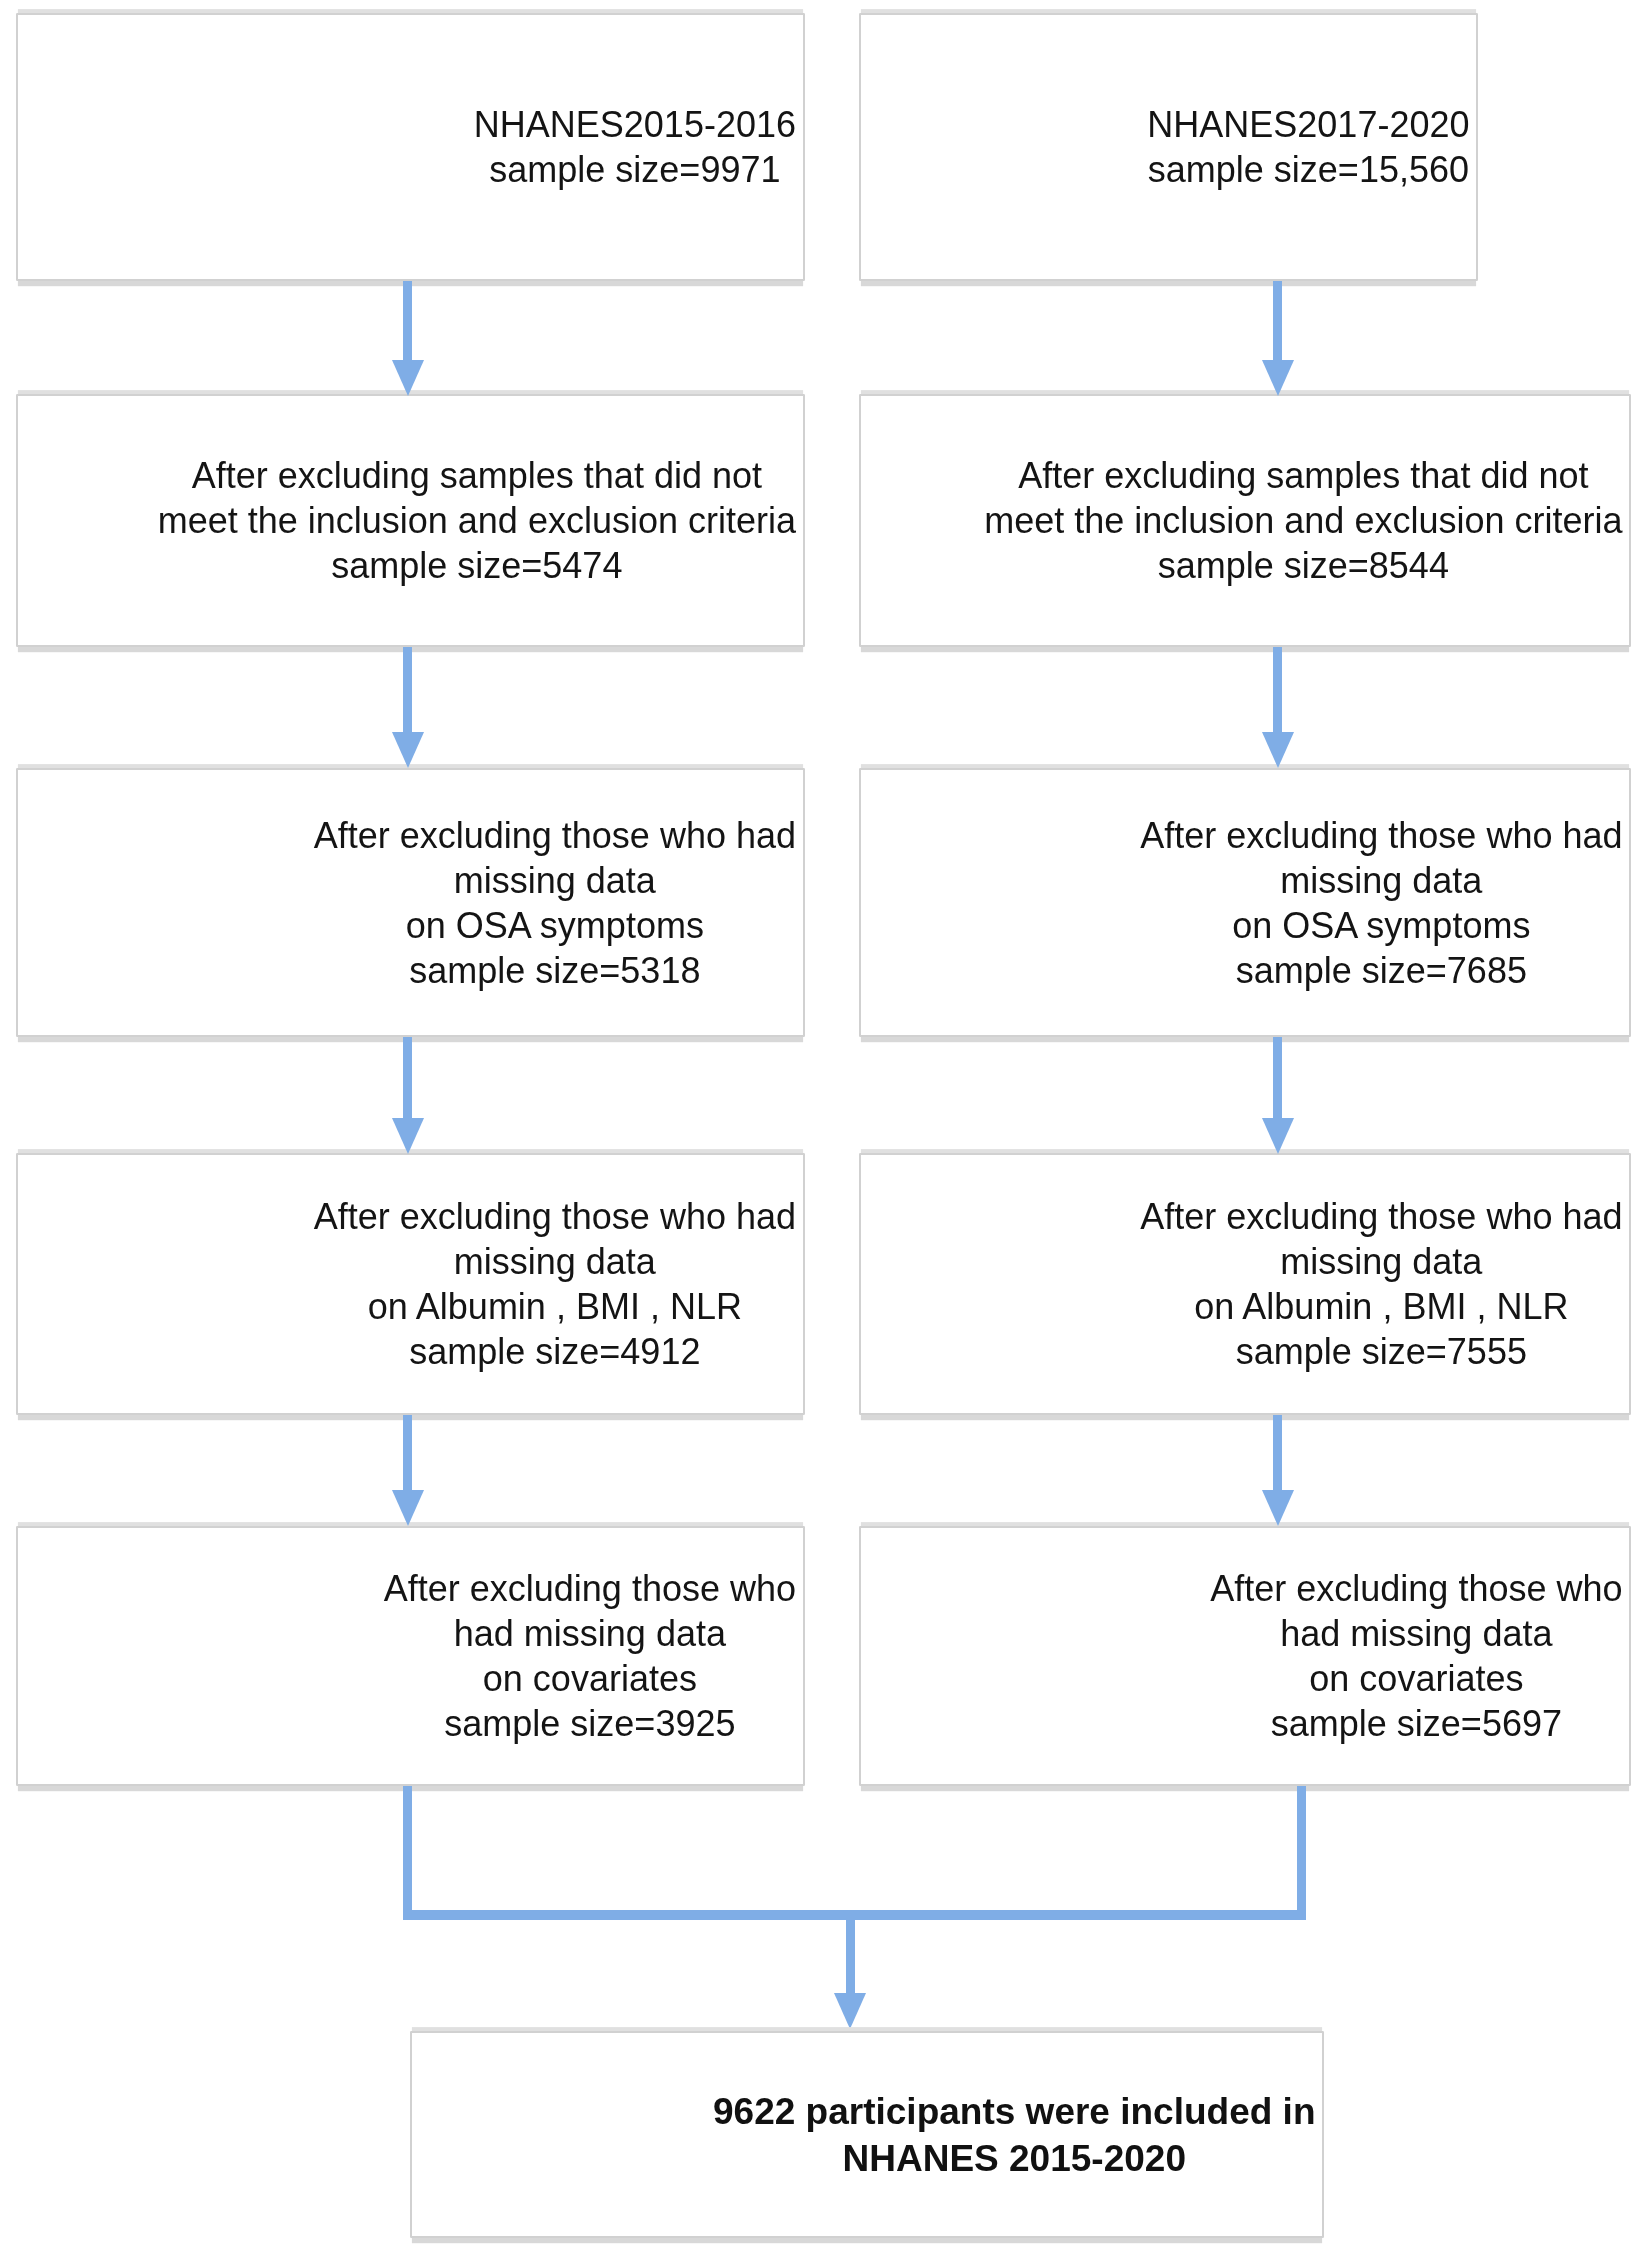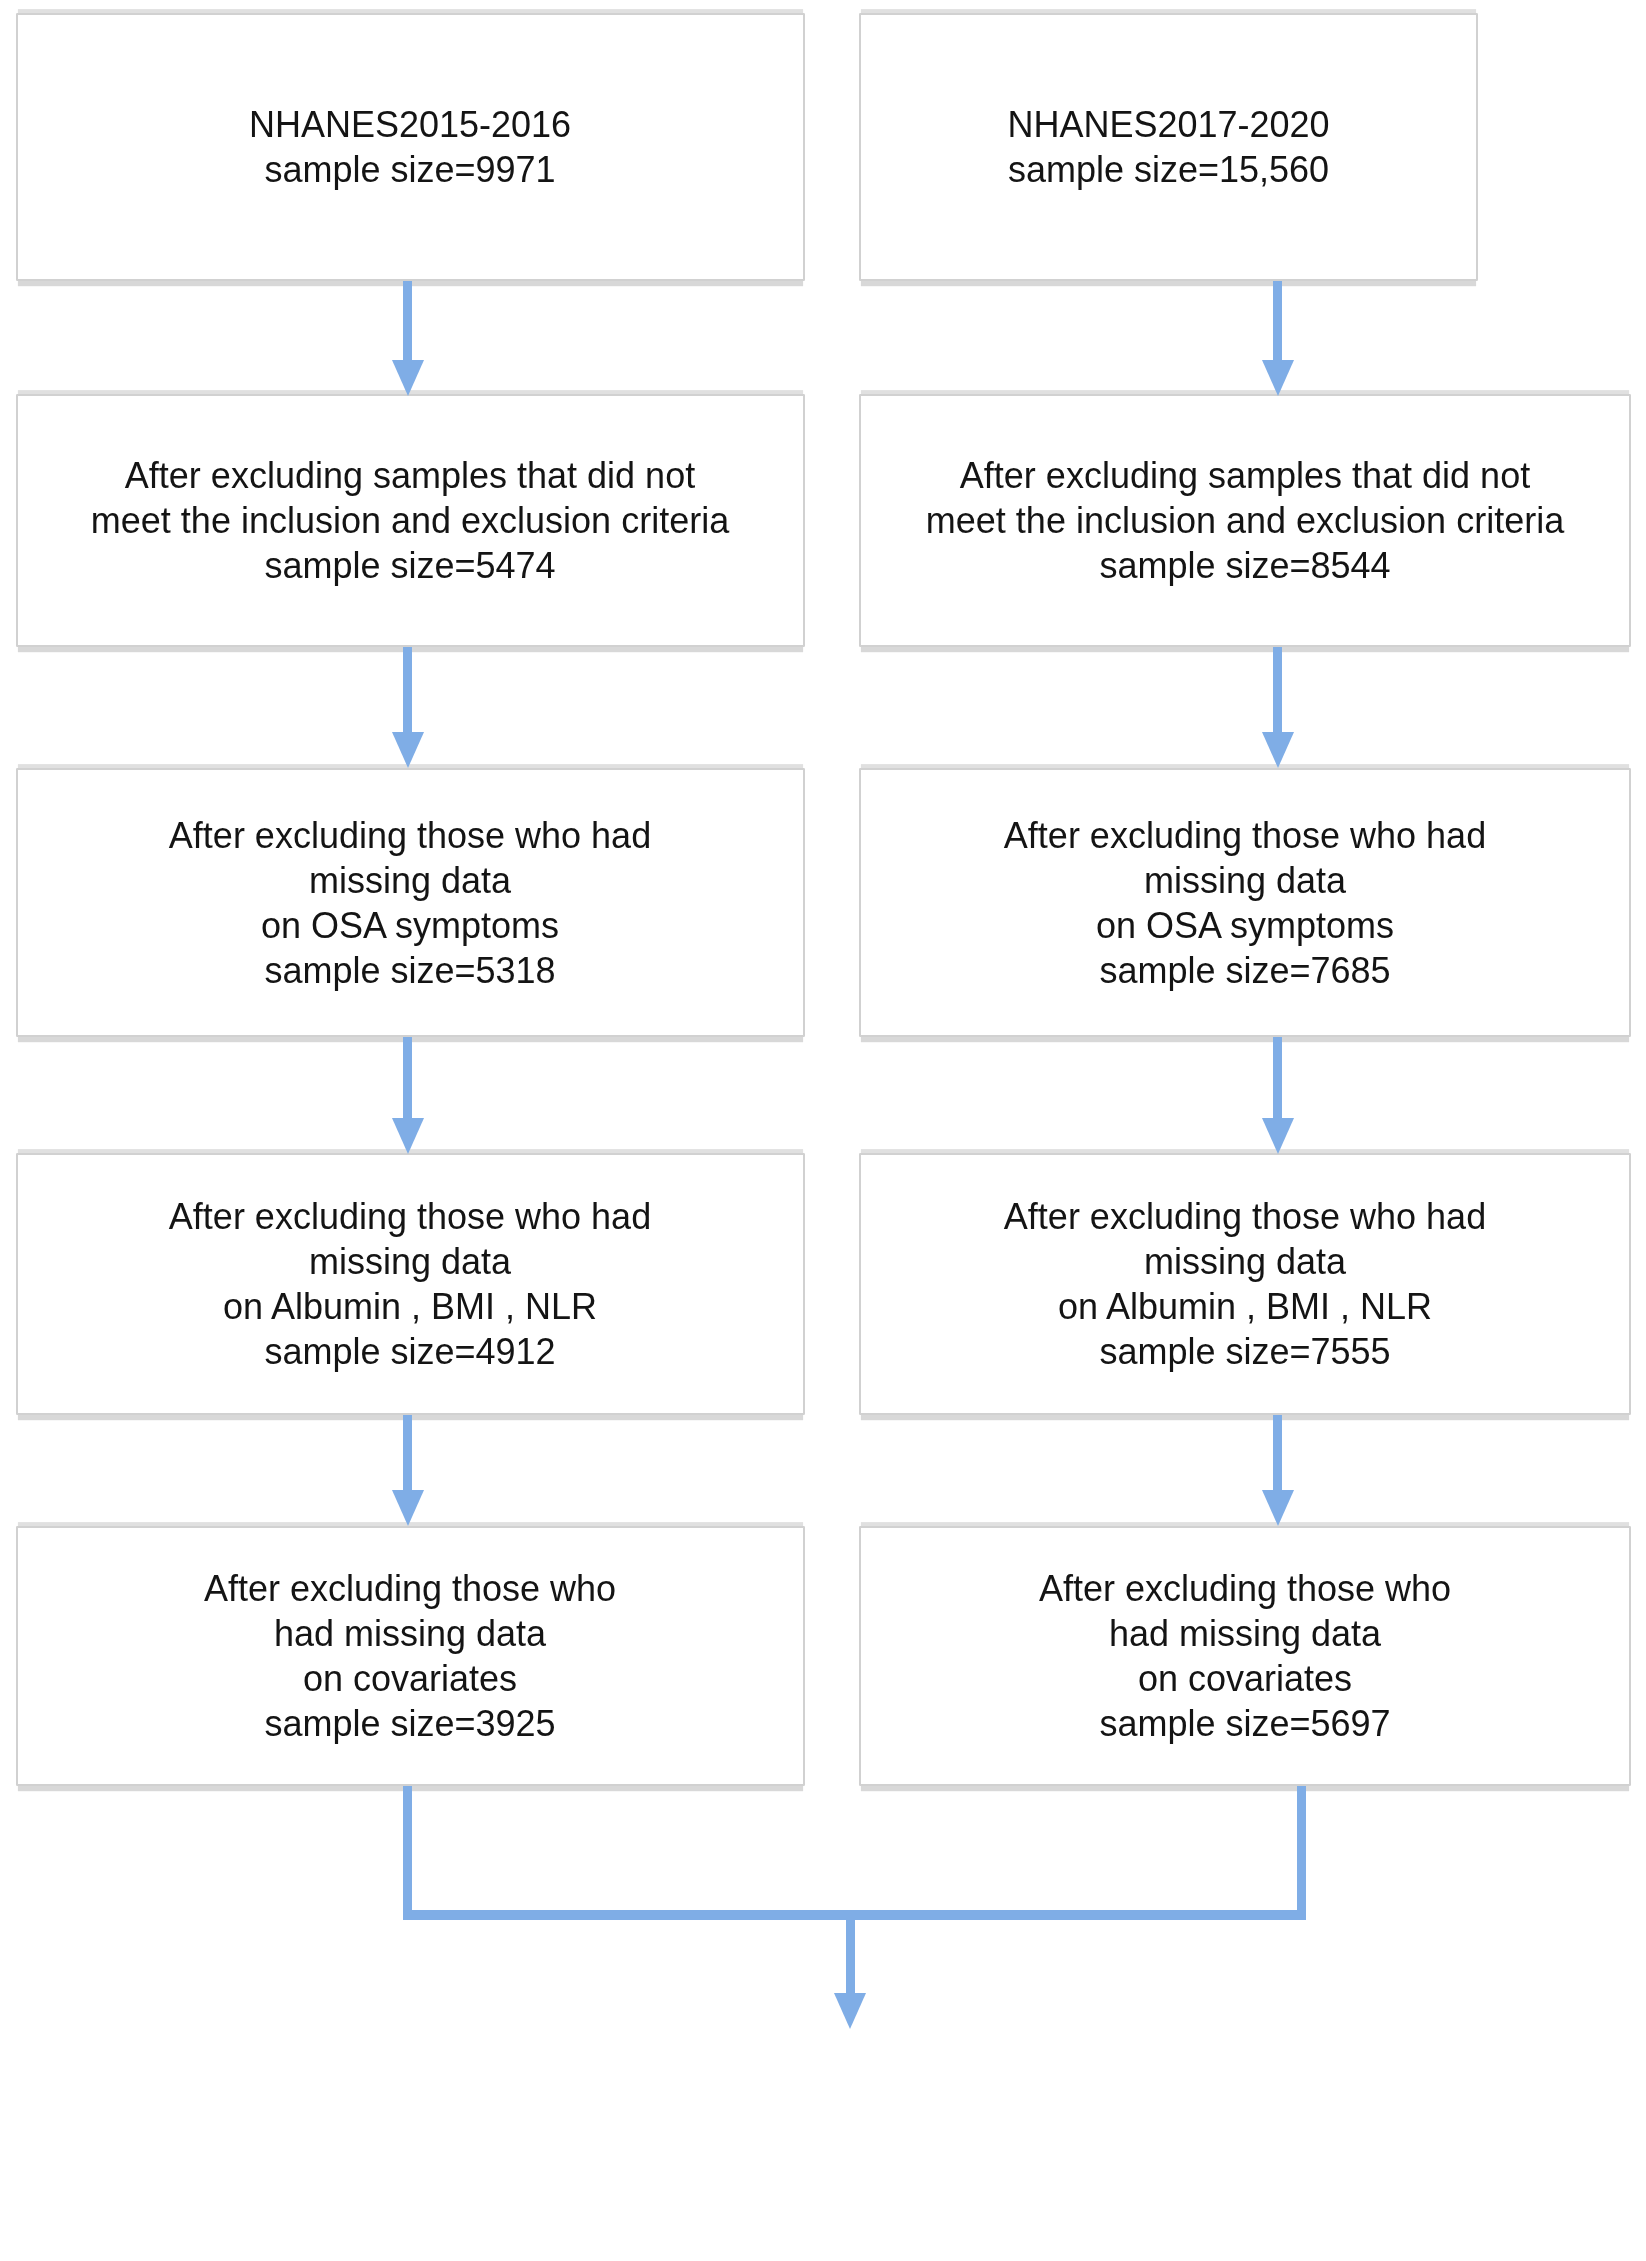--- a/index.html
+++ b/index.html
@@ -17,21 +17,21 @@
   }
   .box{
     position:absolute;
     box-sizing:border-box;
     background:#ffffff;
     border:2.6px solid #d1d1d1;
     border-radius:1.3px;
     box-shadow:0 7.1px 0 -1.9px #d8d8d8, 0 -5.8px 0 -1.9px #e0e0e0;
     display:flex;
     align-items:center;
-    justify-content:center;
+    justify-content:flex-end;
     text-align:center;
   }
   .box-text{
     white-space:pre-line;
     font-size:36px;
     line-height:45px;
     color:#141414;
     padding:0 6.5px;
   }
   .box-text.bold{
@@ -152,15 +152,19 @@
   <div class="stem" style="left:1273px;top:1415px;height:76px;"></div>
   <div class="head" style="left:1262px;top:1490px;"></div>
 
   <div class="stem" style="left:403px;top:1786px;height:125px;"></div>
   <div class="stem" style="left:1297px;top:1786px;height:125px;"></div>
   <div class="hline" style="left:403px;top:1910px;width:903px;"></div>
 
   <div class="stem" style="left:846px;top:1920px;height:73px;"></div>
   <div class="head" style="left:834px;top:1993px;"></div>
 
+  <div class="box" style="left:410px;top:2031px;width:914px;height:207px;">
+    <div class="box-text bold">9622 participants were included in
+NHANES 2015-2020</div>
+  </div>
 
 </div>
 
 
 </body></html>

